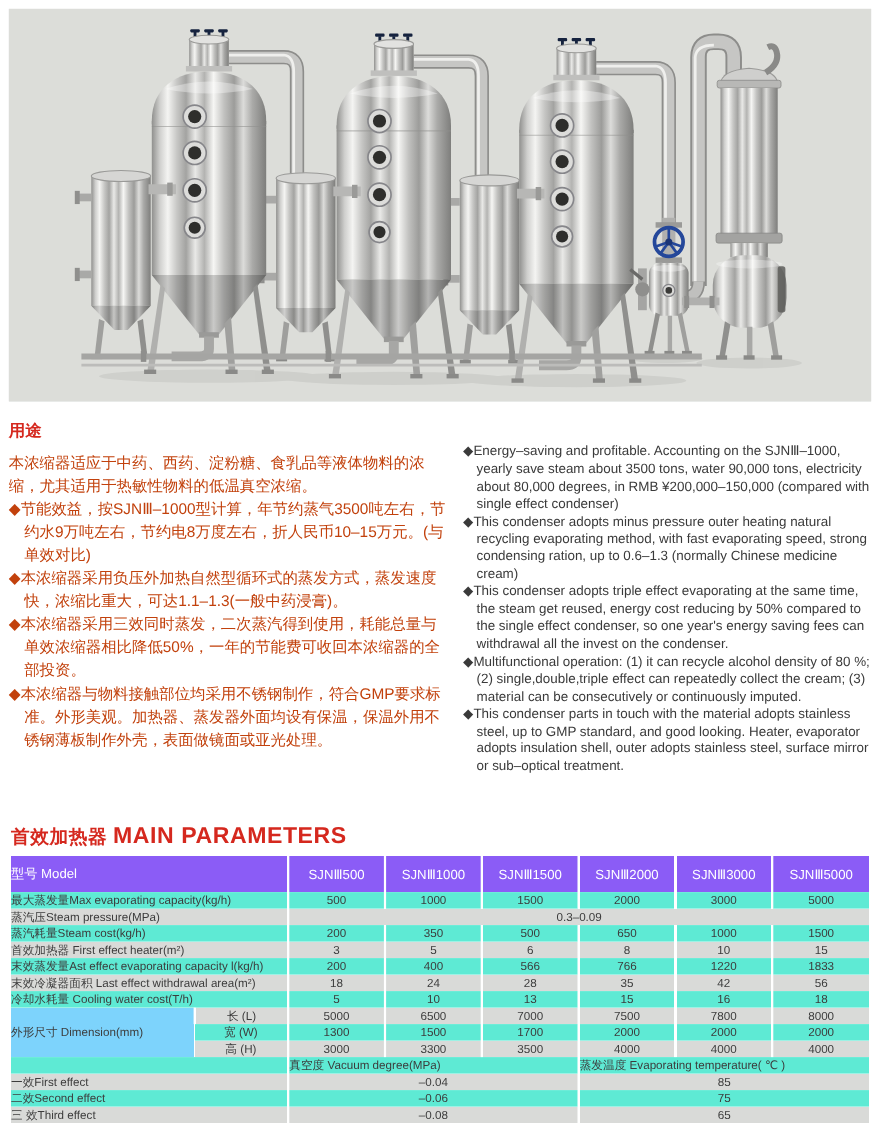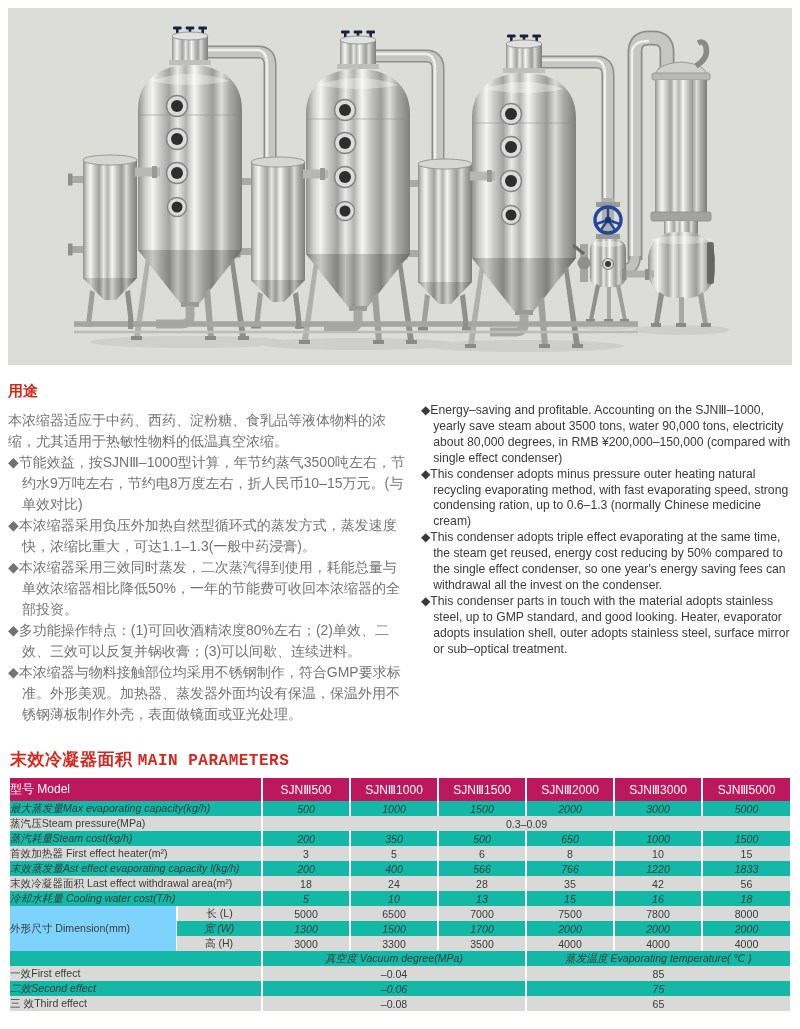--- a/index.html
+++ b/index.html
@@ -9,46 +9,46 @@
 
   
   .photo{position:absolute;left:8px;top:8px;width:784px;height:357px;background:#dcddd9;}
   .photo svg{display:block;width:784px;height:357px;}
 
   
   .usage{position:absolute;left:8px;top:371px;width:784px;display:flex;}
   .col-cn{width:397px;}
   .col-en{width:371px;margin-left:16px;padding-top:32px;}
   .usage-heading{color:#d5281e;font-size:15px;font-weight:bold;margin:11px 0 9px 0;}
-  .col-cn p,.col-cn li{font-size:14px;line-height:21px;color:#737373;}
+  .col-cn p,.col-cn li{font-size:14px;line-height:21px;color:#c2410c;}
   .col-en p,.col-en li{font-size:12.2px;line-height:15.9px;color:#3a3a3a;}
   .usage p{margin:0;}
   .usage ul{list-style:none;margin:0;padding:0;}
   .usage li{padding-left:1em;text-indent:-1em;}
 
   
   .params-head{position:absolute;left:10px;top:748px;font-size:17px;font-weight:bold;color:#d5281e;letter-spacing:.5px;}
-  .params-head .en{font-family:Liberation Mono, monospace;font-size:16px;}
+  .params-head .en{font-family:Liberation Sans, sans-serif;font-size:21px;}
 
   
   .params-table{position:absolute;left:10px;top:778px;border-collapse:collapse;table-layout:fixed;width:780px;}
   .params-table tr{height:15px;}
-  .params-table tr.hd{height:23px;background:#be185d;padding-left:20px;}
+  .params-table tr.hd{height:33px;background:#8b5cf6;padding-left:20px;}
   .params-table th{font-weight:normal;font-size:12px;color:#fff;}
   .params-table td{font-size:10.6px;color:#3c3c3c;}
   .params-table td,.params-table th{padding:0;border-left:2px solid #fff;white-space:nowrap;overflow:hidden;}
   .params-table td:first-child,.params-table th:first-child{border-left:none;}
   .params-table tr.g{background:#d9dad8;}
-  .params-table tr.w{background:#14b8a6;font-style:italic;}
+  .params-table tr.w{background:#5eead4;}
   .lbl{text-align:left;padding-left:7px;}
   .mc,.v,.sub{text-align:center;}
   .v{font-size:11px;color:#4a4a4a;}
   .sub{font-size:11px;color:#333;}
   .dimlbl{background:#7dd3fc;}
-  .effcol{text-align:center;font-size:11px;color:#1f1f1f;}
+  .effcol{font-size:11px;color:#1f1f1f;}
 </style>
 </head>
 <body>
 
 <div class="page">
 
   <div class="photo">
     <svg viewBox="0 0 784 357">
       <defs>
         <linearGradient id="mB" x1="0" y1="0" x2="1" y2="0">
@@ -238,36 +238,36 @@
   </div>
 
   <div class="usage">
     <div class="col-cn">
       <div class="usage-heading">用途</div>
       <p>本浓缩器适应于中药、西药、淀粉糖、食乳品等液体物料的浓缩，尤其适用于热敏性物料的低温真空浓缩。</p>
       <ul>
           <li>◆节能效益，按SJNⅢ–1000型计算，年节约蒸气3500吨左右，节约水9万吨左右，节约电8万度左右，折人民币10–15万元。(与单效对比)</li>
           <li>◆本浓缩器采用负压外加热自然型循环式的蒸发方式，蒸发速度快，浓缩比重大，可达1.1–1.3(一般中药浸膏)。</li>
           <li>◆本浓缩器采用三效同时蒸发，二次蒸汽得到使用，耗能总量与单效浓缩器相比降低50%，一年的节能费可收回本浓缩器的全部投资。</li>
-          <li>◆多功能操作特点：(1)可回收酒精浓度80%左右；(2)单效、二效、三效可以反复并锅收膏；(3)可以间歇、连续进料。</li>
           <li>◆本浓缩器与物料接触部位均采用不锈钢制作，符合GMP要求标准。外形美观。加热器、蒸发器外面均设有保温，保温外用不锈钢薄板制作外壳，表面做镜面或亚光处理。</li>
         </ul>
     </div>
     <div class="col-en">
       <ul>
           <li>◆Energy–saving and profitable. Accounting on the SJNⅢ–1000, yearly save steam about 3500 tons, water 90,000 tons, electricity about 80,000 degrees, in RMB ¥200,000–150,000 (compared with single effect condenser)</li>
           <li>◆This condenser adopts minus pressure outer heating natural recycling evaporating method, with fast evaporating speed, strong condensing ration, up to 0.6–1.3 (normally Chinese medicine cream)</li>
           <li>◆This condenser adopts triple effect evaporating at the same time, the steam get reused, energy cost reducing by 50% compared to the single effect condenser, so one year's energy saving fees can withdrawal all the invest on the condenser.</li>
+          <li>◆Multifunctional operation: (1) it can recycle alcohol density of 80 %; (2) single,double,triple effect can repeatedly collect the cream; (3) material can be consecutively or continuously imputed.</li>
           <li>◆This condenser parts in touch with the material adopts stainless steel, up to GMP standard, and good looking. Heater, evaporator adopts insulation shell, outer adopts stainless steel, surface mirror or sub–optical treatment.</li>
         </ul>
     </div>
   </div>
 
   <div class="params-head">
-    <span class="cn">末效冷凝器面积</span>
+    <span class="cn">首效加热器</span>
     <span class="en">MAIN PARAMETERS</span>
   </div>
 
   <table class="params-table">
     <colgroup>
       <col style="width:167px">
         <col style="width:85px">
       <col style="width:88px">
         <col style="width:88px">
         <col style="width:88px">

